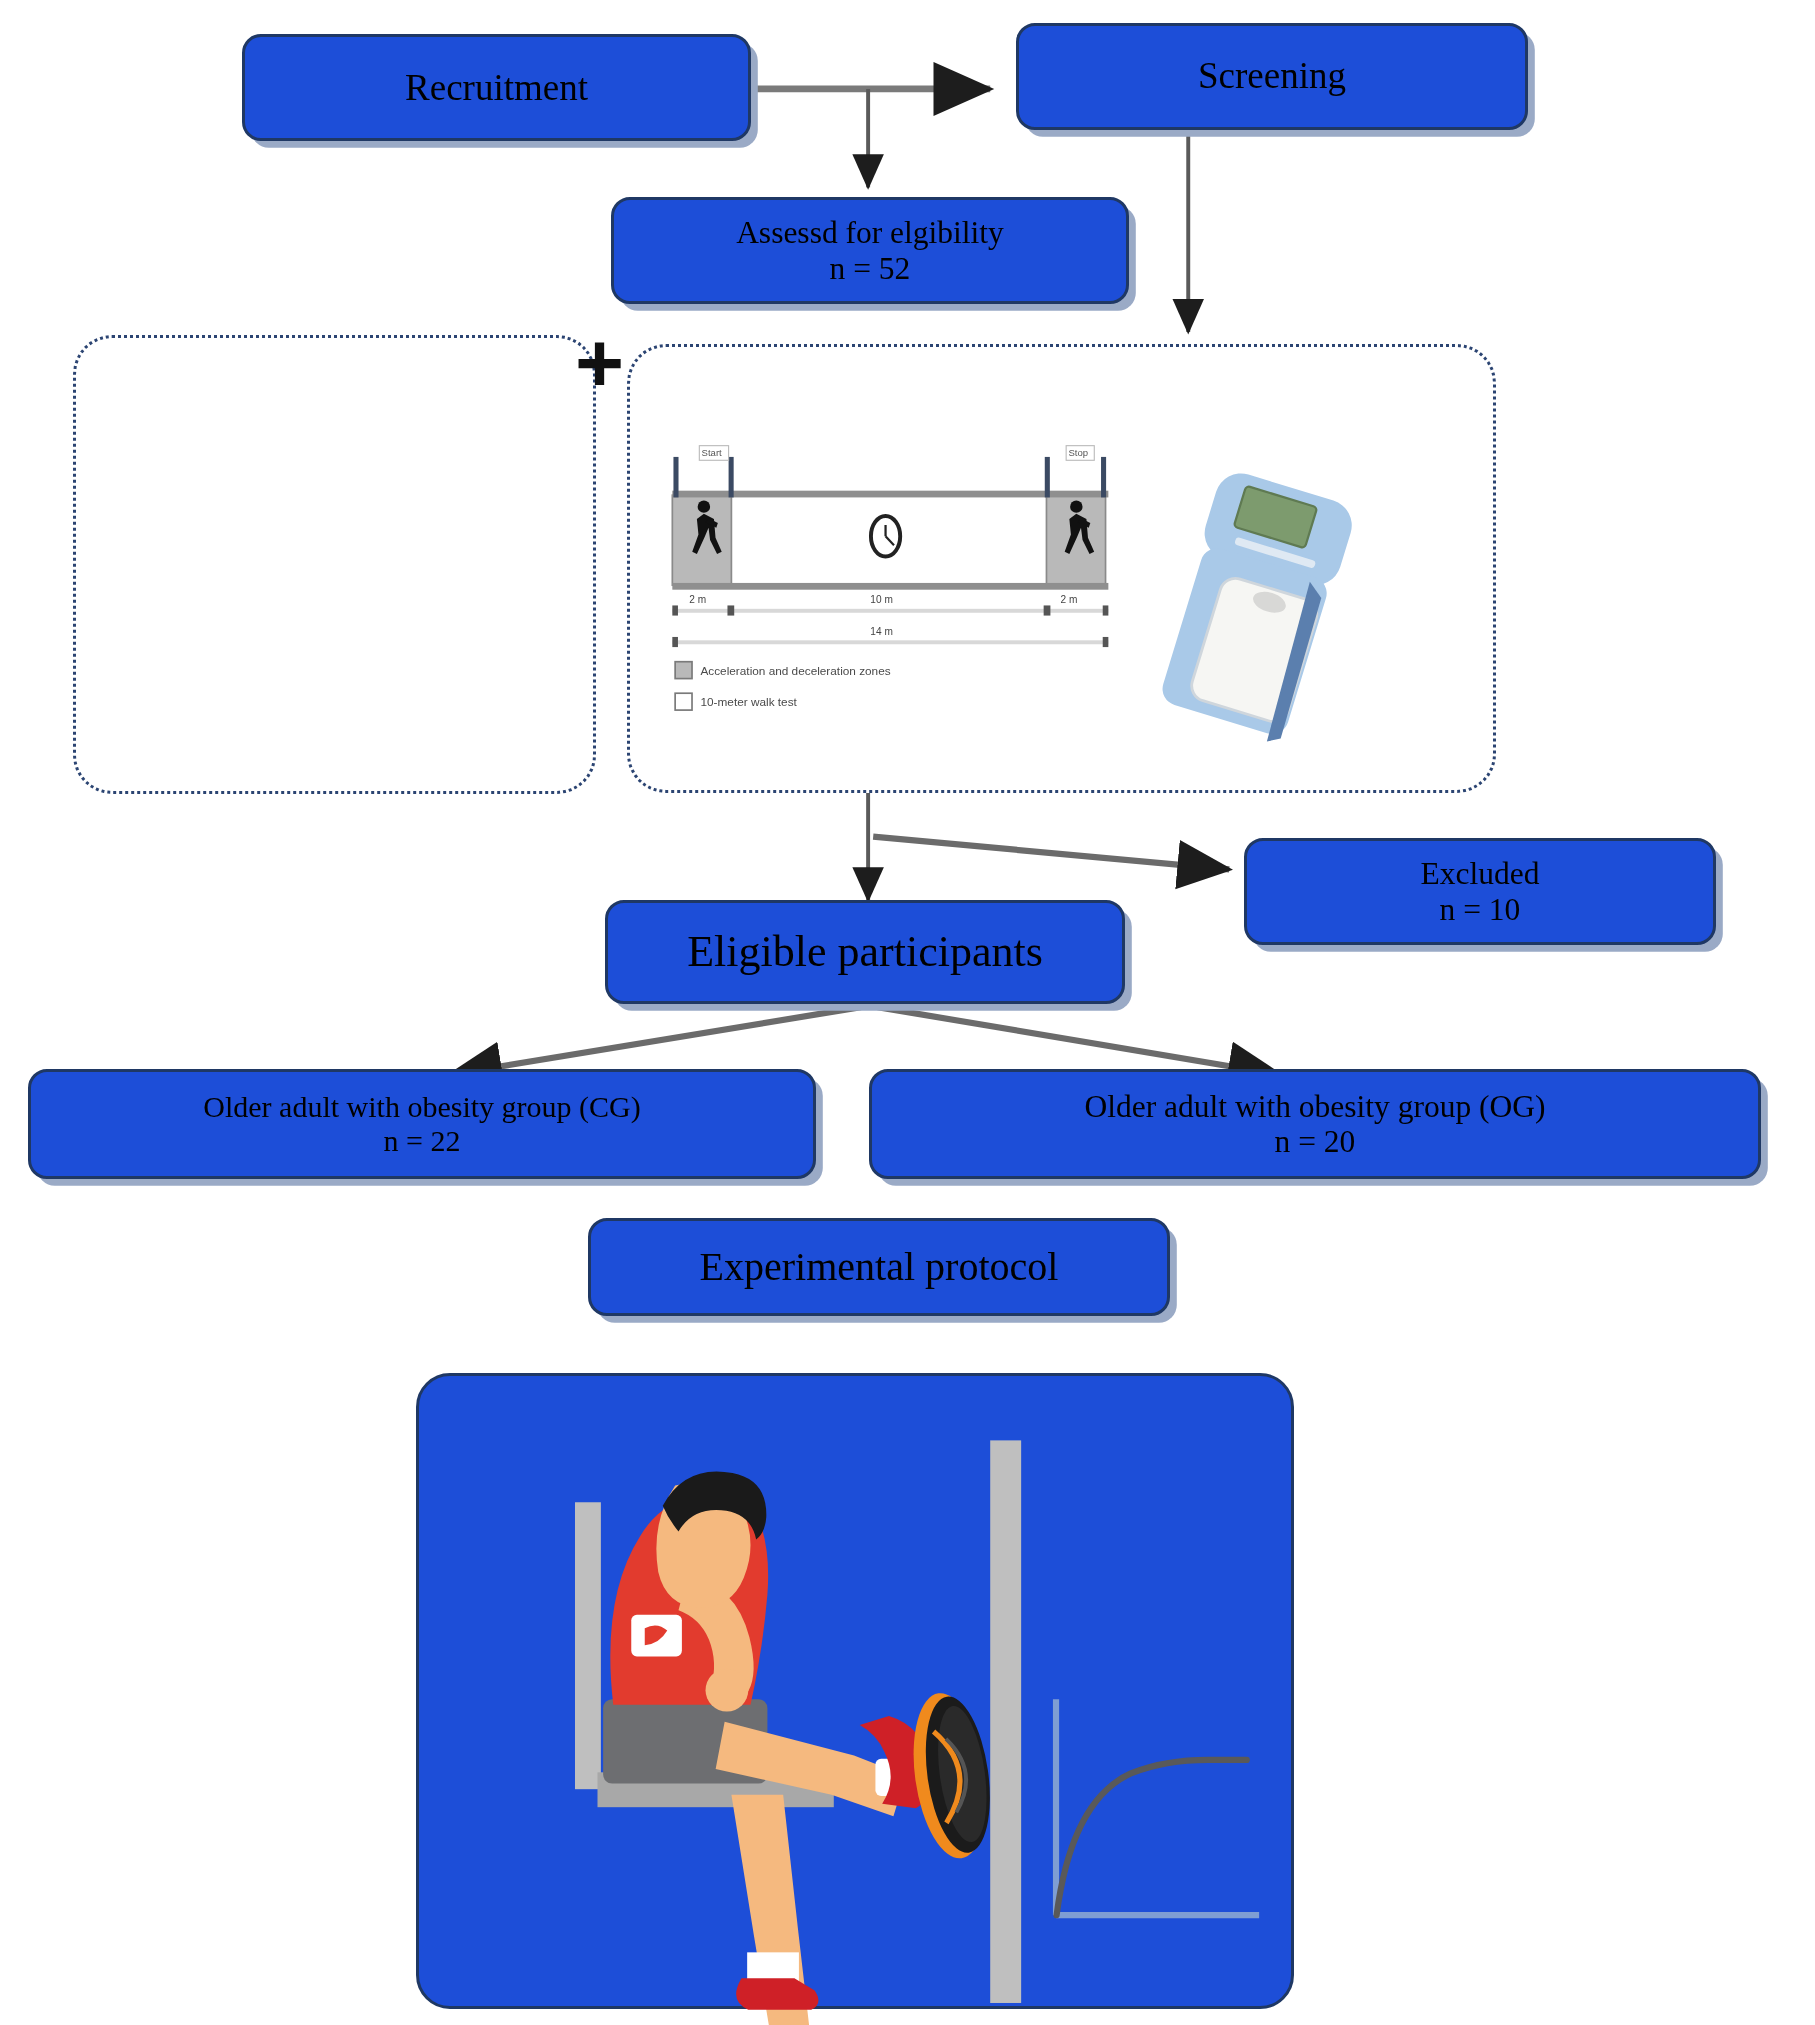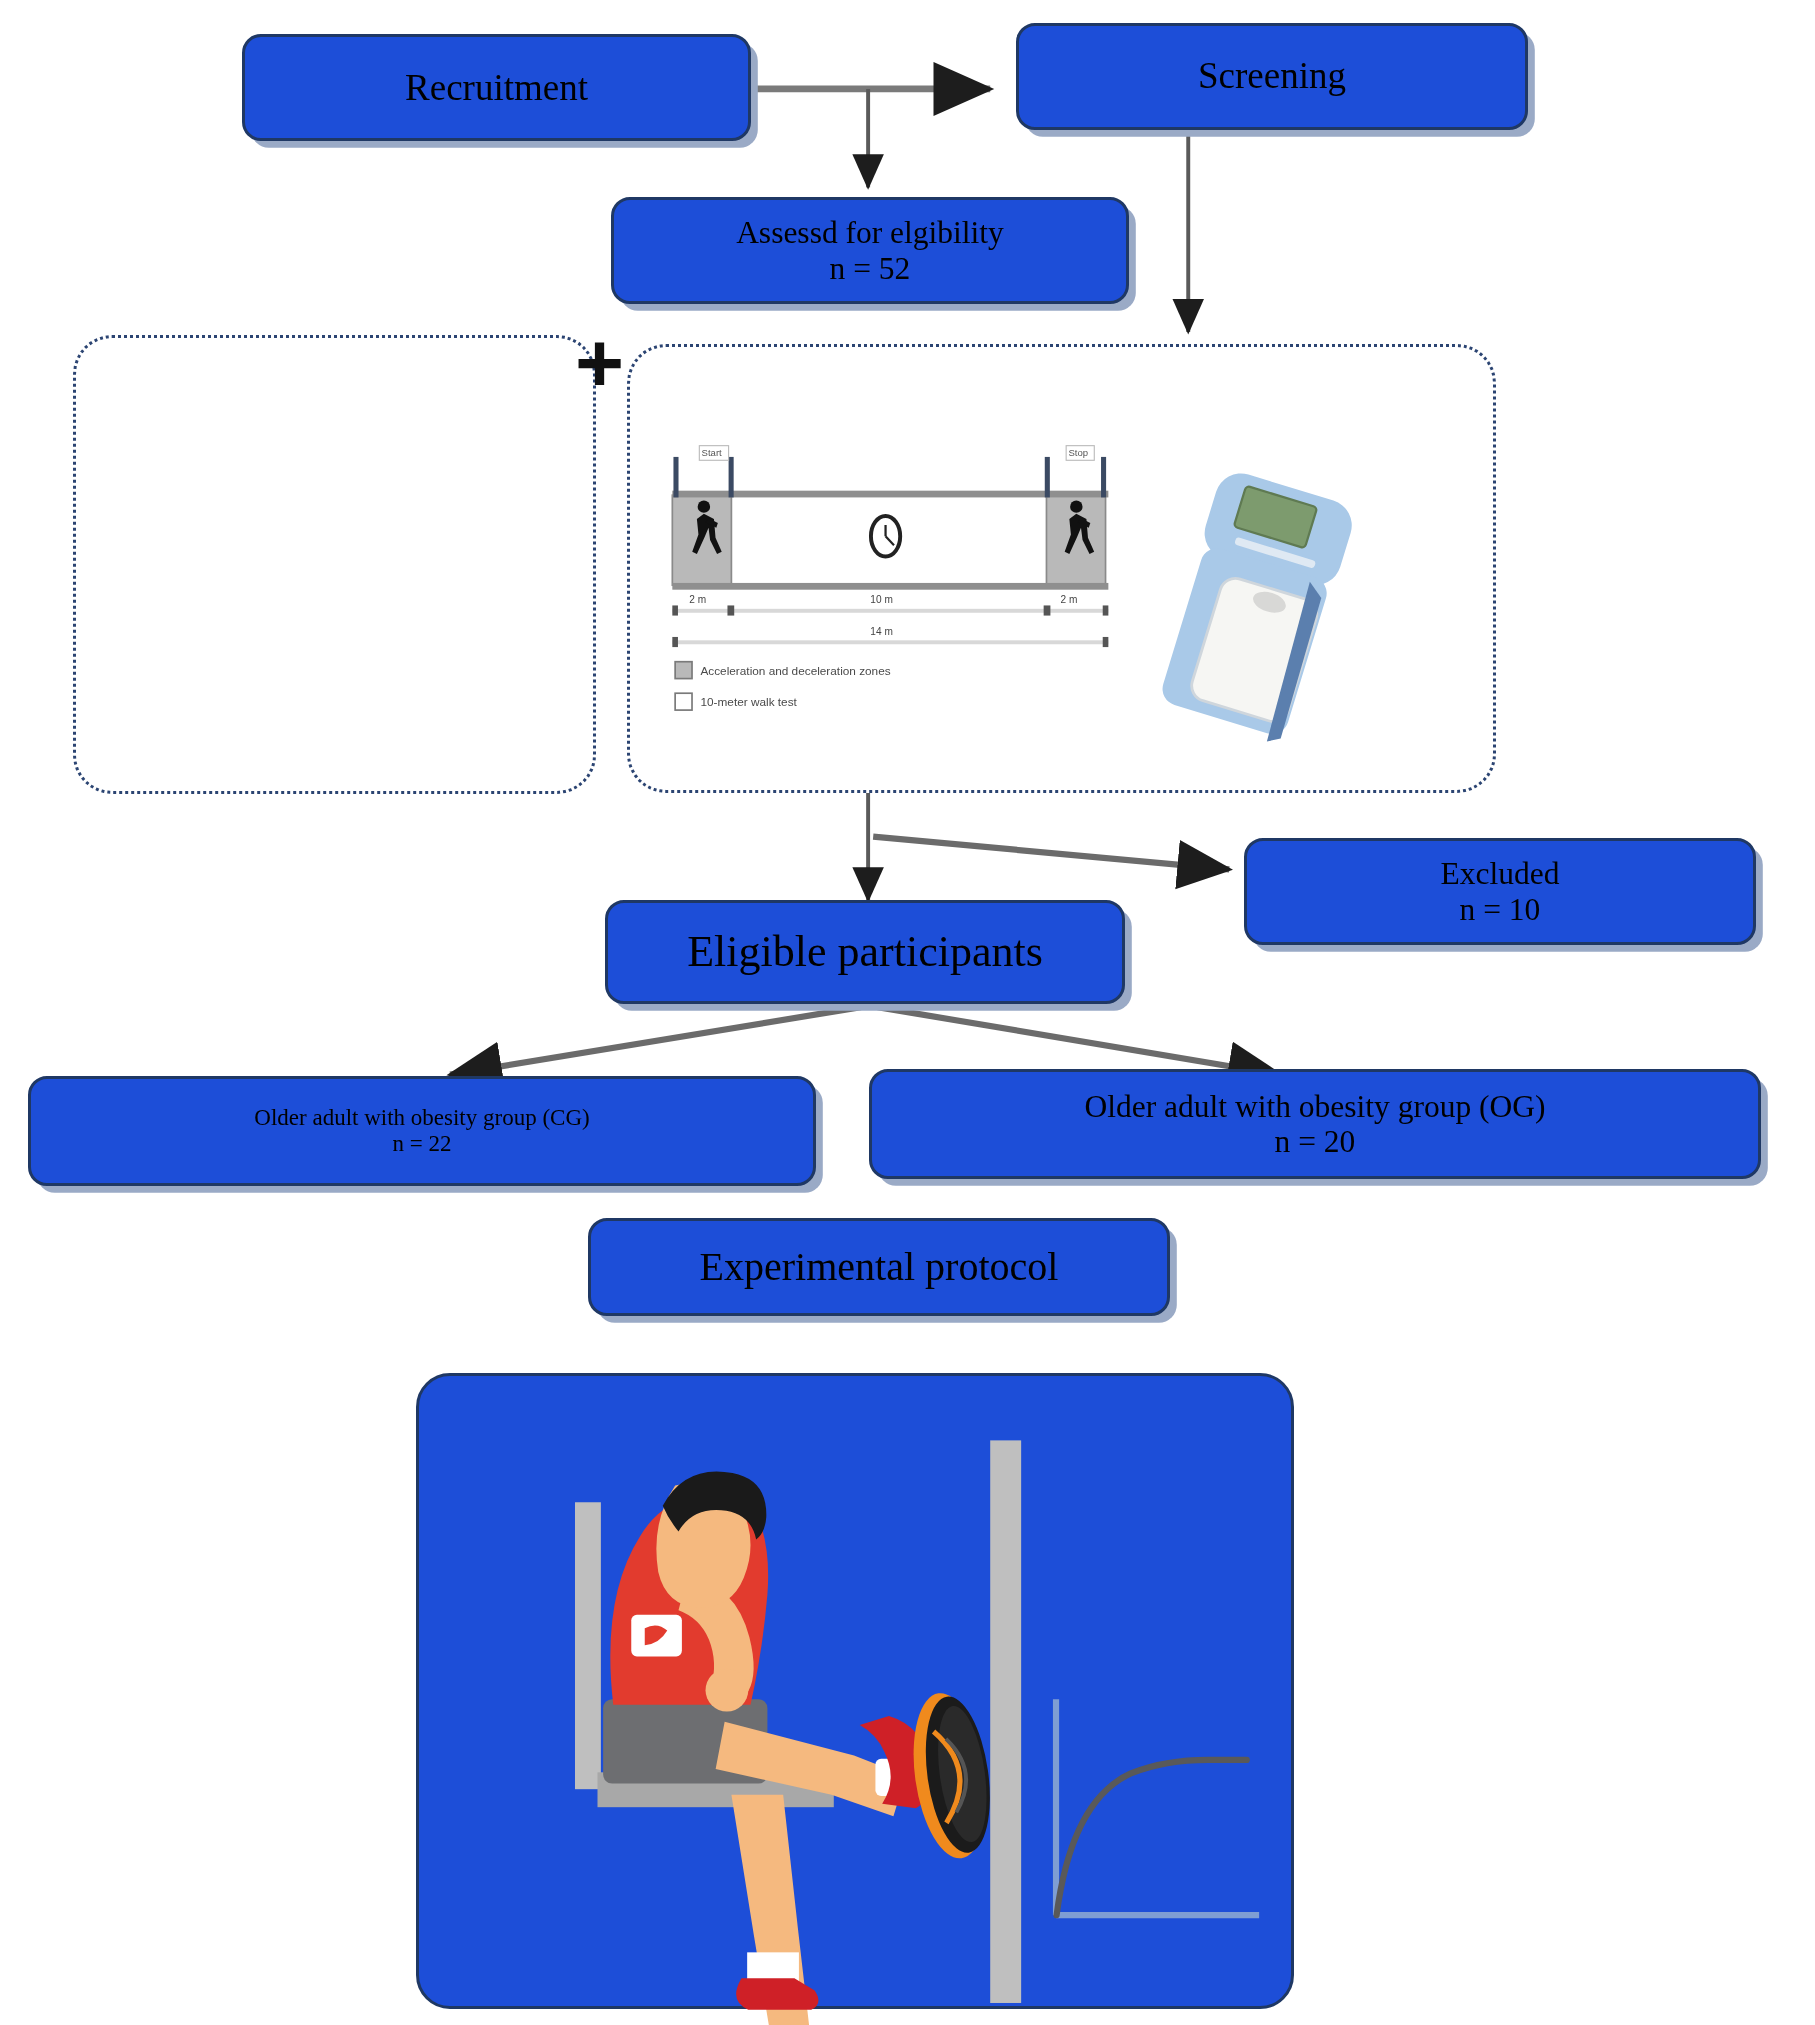--- a/index.html
+++ b/index.html
@@ -263,30 +263,30 @@
       </g>
     </g>
   </svg>
 
   <div class="lbl" style="left:788px;top:1671px;font-size:29px;">Dynamometer</div>
 
   <div class="lbl lbl-rot" style="left:1036px;top:1910px;font-size:26px;transform:rotate(-90deg);">Force (N)</div>
 
   <div class="lbl" style="left:1069px;top:1930px;font-size:26px;">Time (s)</div>
 
-  <div class="box" style="left:1244px;top:838px;width:512px;height:107px;font-size:31.5px;">
+  <div class="box" style="left:1244px;top:838px;width:472px;height:107px;font-size:31.5px;">
     <span class="line">Excluded</span>
     <span class="line">n = 10</span>
   </div>
 
   <div class="box" style="left:605px;top:900px;width:520px;height:104px;font-size:44px;">
     <span class="line">Eligible participants</span>
   </div>
 
-  <div class="box" style="left:28px;top:1069px;width:788px;height:110px;font-size:23px;margin-top:7px;">
+  <div class="box" style="left:28px;top:1069px;width:788px;height:110px;font-size:30px;">
     <span class="line">Older adult with obesity group (CG)</span>
     <span class="line">n = 22</span>
   </div>
 
   <div class="box" style="left:869px;top:1069px;width:892px;height:110px;font-size:31.5px;">
     <span class="line">Older adult with obesity group   (OG)</span>
     <span class="line">n = 20</span>
   </div>
 
   <div class="box" style="left:588px;top:1218px;width:582px;height:98px;font-size:40px;">

